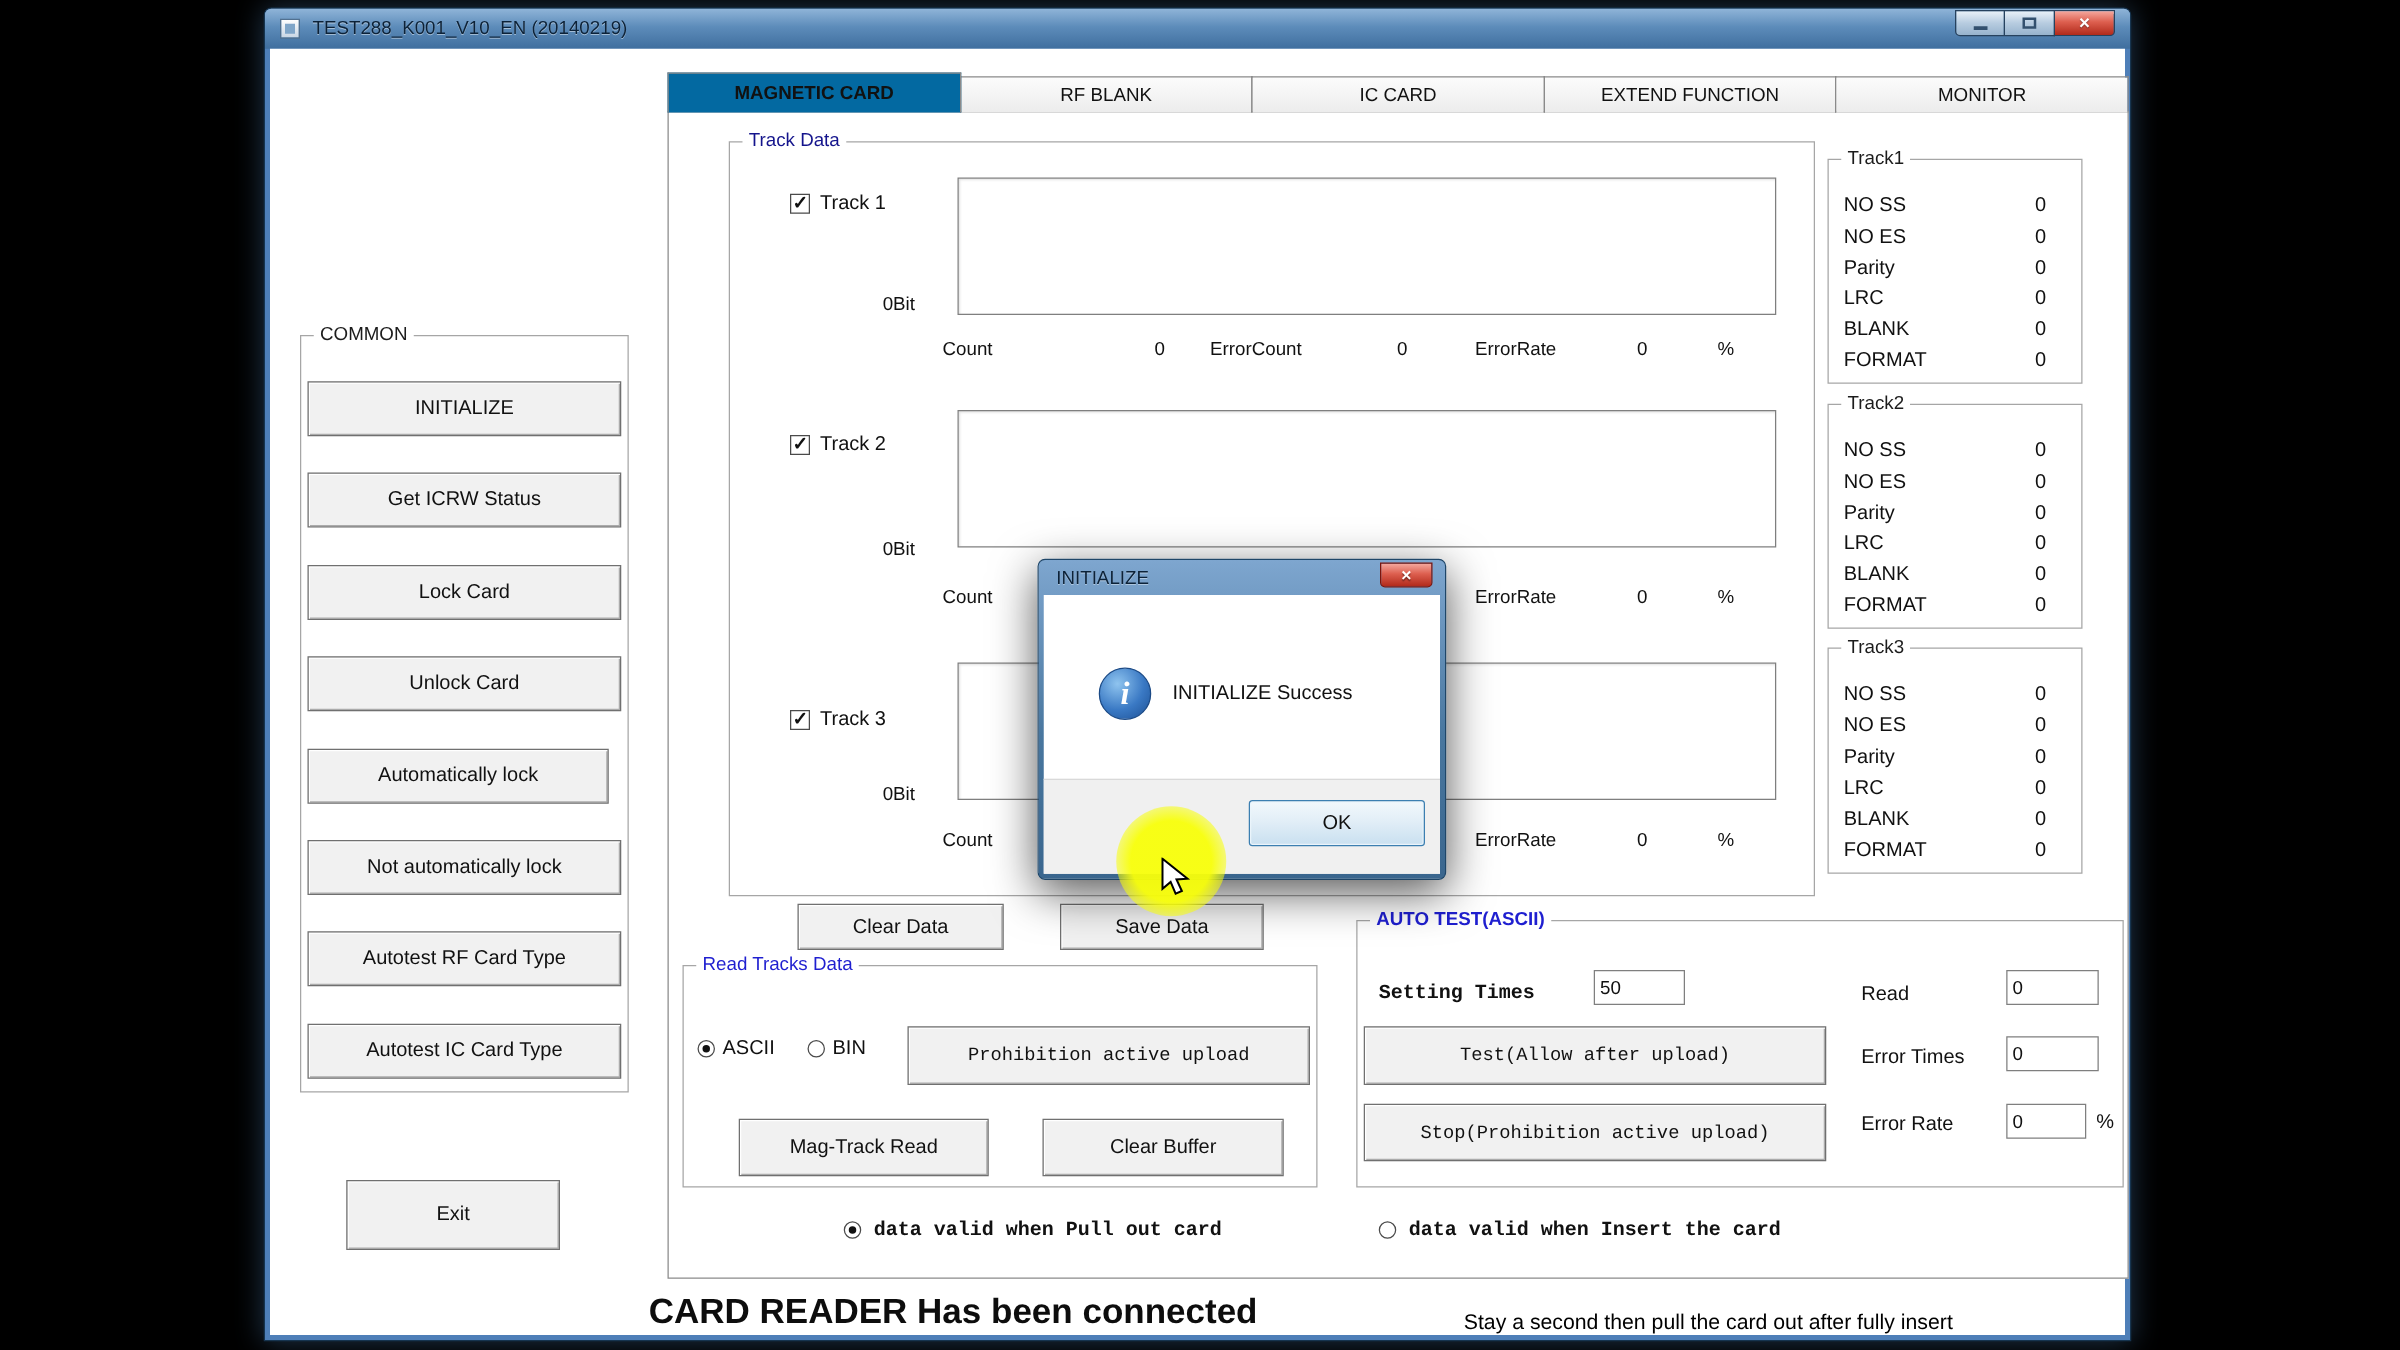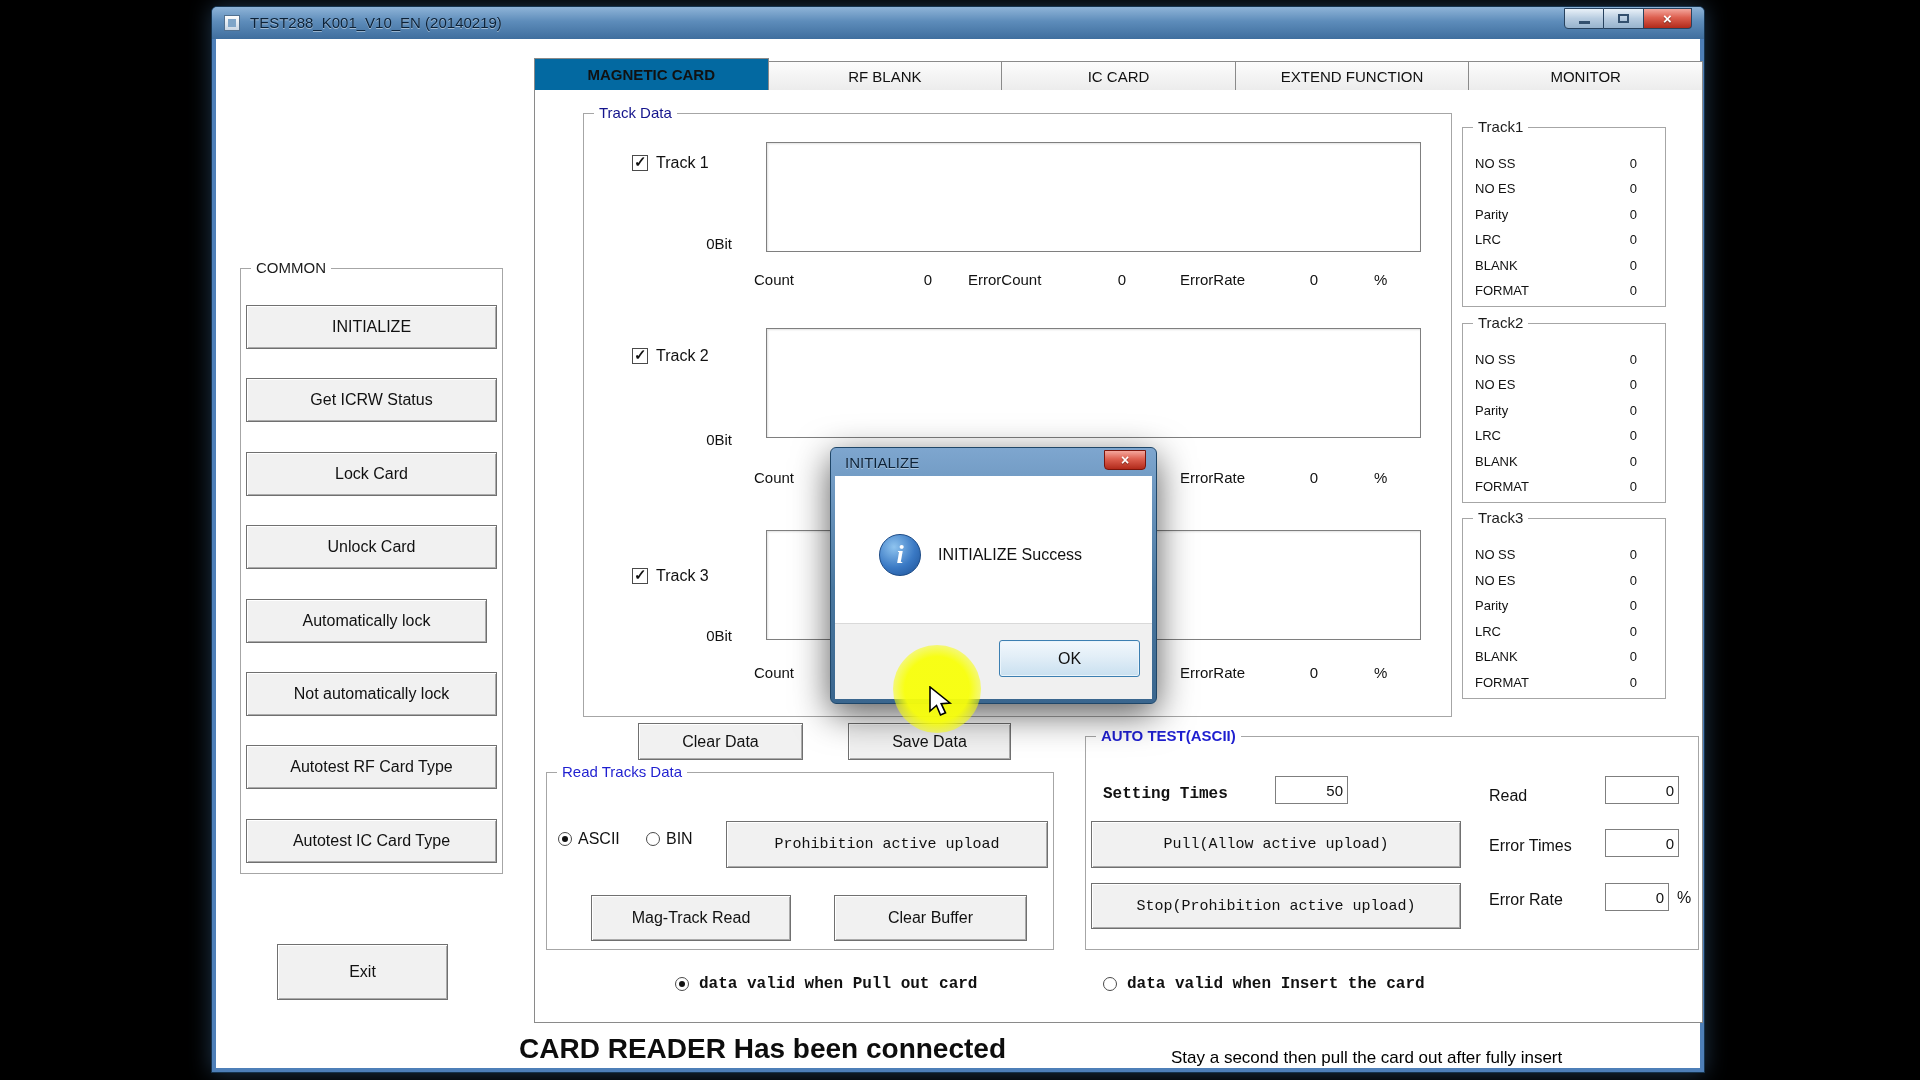--- a/index.html
+++ b/index.html
@@ -53,24 +53,24 @@
   .tbox { position:absolute; background:#fff; border:1px solid #7f7f7f; z-index:2;
           box-shadow:inset 1px 1px 2px rgba(0,0,0,.12); font-size:14px; }
 
   .lbl { position:absolute; font-size:16px; color:#111; white-space:nowrap; z-index:2; }
   .lbl.small { font-size:15px; }
   .lbl.right { text-align:right; }
   .monob { font-family:"Liberation Mono",monospace; font-weight:bold; }
 
   .statgroup .rows { position:absolute; left:12px; right:28px; top:28px; bottom:8px;
                      display:flex; flex-direction:column; justify-content:space-between; }
-  .srow { display:flex; justify-content:space-between; font-size:13px; color:#111; }
+  .srow { display:flex; justify-content:space-between; font-size:16px; color:#111; }
 
   .field { position:absolute; background:#fff; border:1px solid #7f7f7f; font-size:15px; padding:2px 4px;
-           font-family:"Liberation Sans",sans-serif; color:#111; z-index:3;text-align:right; }
+           font-family:"Liberation Sans",sans-serif; color:#111; z-index:3; }
 
   .status-big { position:absolute; font-size:28px; font-weight:bold; color:#0d0d0d; white-space:nowrap; z-index:2; }
   .status-hint { position:absolute; font-size:17px; color:#000000; white-space:nowrap; z-index:2; }
 
   .dialog { position:absolute; left:830px; top:447px; width:327px; height:257px; z-index:50;
             background:linear-gradient(#7ea6cf,#49779f 55%,#3a668e); border:1px solid #1f4668; border-radius:6px;
             box-shadow:0 10px 36px rgba(0,0,0,.65); }
   .dlg-title { position:absolute; left:14px; top:6px; font-size:15px; color:#0c2238; text-shadow:0 1px 0 rgba(255,255,255,.4); }
   .dlg-close { position:absolute; right:10px; top:2px; width:42px; height:20px; border:1px solid #7c150c; border-radius:0 0 4px 4px;
                background:linear-gradient(#f4a79d,#dd5f4f 45%,#b12a1b); display:flex; align-items:center; justify-content:center; }
@@ -284,21 +284,21 @@
     <div class="btn" style="left:379px; top:888px; width:200px; height:46px;">Mag-Track Read</div>
     <div class="btn" style="left:622px; top:888px; width:193px; height:46px;">Clear Buffer</div>
 
     <div class="group" style="left:873px; top:729px; width:614px; height:214px;">
       <span class="group-label blue bold">AUTO TEST(ASCII)</span>
     </div>
     <span class="lbl monob" style="left:891px; top:778px;">Setting Times</span>
     <input class="field" style="left: 1063px; top: 769px; width: 73px; height: 28px;" value="50">
     <span class="lbl" style="left:1277px; top:780px;">Read</span>
     <input class="field" style="left: 1393px; top: 769px; width: 74px; height: 28px;" value="0">
-    <div class="btn mono" style="left:879px; top:814px; width:370px; height:47px;">Pull(Allow active upload)</div>
+    <div class="btn mono" style="left:879px; top:814px; width:370px; height:47px;">Test(Allow after upload)</div>
     <span class="lbl" style="left:1277px; top:830px;">Error Times</span>
     <input class="field" style="left: 1393px; top: 822px; width: 74px; height: 28px;" value="0">
     <div class="btn mono" style="left:879px; top:876px; width:370px; height:46px;">Stop(Prohibition active upload)</div>
     <span class="lbl" style="left:1277px; top:884px;">Error Rate</span>
     <input class="field" style="left: 1393px; top: 876px; width: 64px; height: 28px;" value="0">
     <span class="lbl" style="left:1465px; top:882px;">%</span>
 
     <div class="radio selected" style="left:463px; top:970px;"></div>
     <span class="lbl monob" style="left:487px; top:968px;">data valid when Pull out card</span>
     <div class="radio" style="left:891px; top:970px;"></div>

